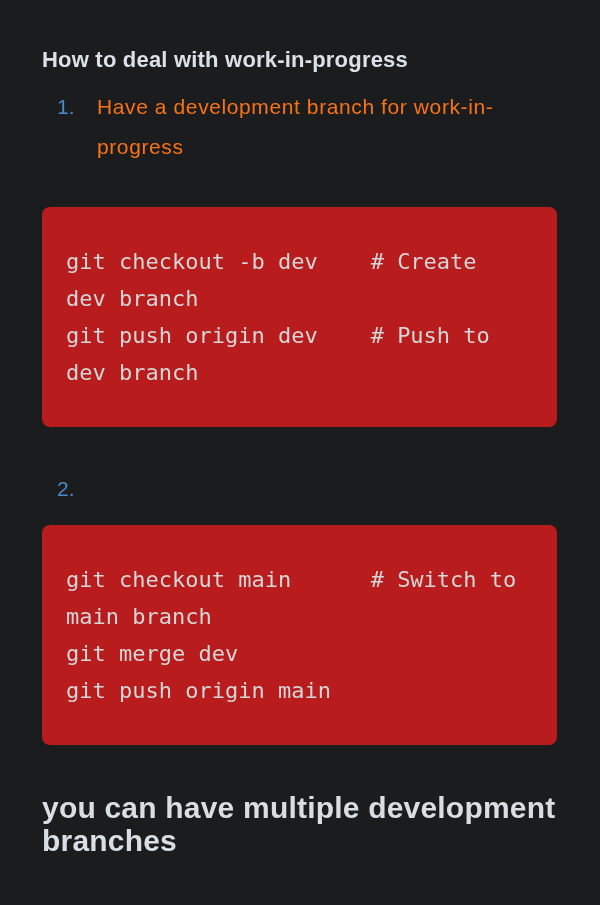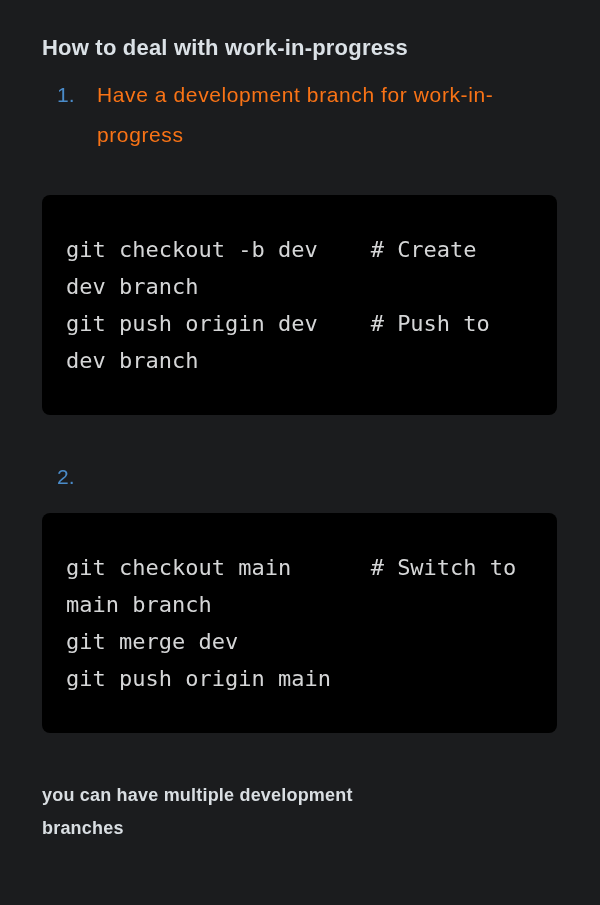--- a/index.html
+++ b/index.html
@@ -7,21 +7,21 @@
     padding: 0;
   }
   body {
     width: 600px;
     height: 905px;
     background: #1b1c1e;
     font-family: "Liberation Sans", sans-serif;
     overflow: hidden;
   }
   .article {
-    padding: 35px 43px 0 42px;
+    padding: 47px 43px 0 42px;
     box-sizing: border-box;
   }
   .heading {
     margin: 0;
     font-size: 22px;
     line-height: 26px;
     font-weight: 700;
     letter-spacing: 0.2px;
     color: #dbe1e6;
   }
@@ -43,35 +43,35 @@
     font-size: 21px;
     line-height: 40px;
     letter-spacing: 0.6px;
     color: #f97316;
     white-space: pre-wrap;
   }
   .code {
     box-sizing: border-box;
     width: 515px;
     margin: 0;
-    background: #000000;
+    background: #b91c1c;
     border-radius: 8px;
     padding: 36px 24px;
     font-family: "DejaVu Sans Mono", monospace;
     font-size: 22px;
     line-height: 37px;
     color: #d5d6d7;
     white-space: pre;
     overflow: hidden;
   }
   .code-1 { margin-top: 40px; }
   .code-2 { margin-top: 16px; }
   .footer-note {
     margin: 46px 0 0 0;
-    font-size: 18px;
+    font-size: 30px;
     line-height: 33px;
     font-weight: 700;
     letter-spacing: 0.2px;
     color: #d9dee2;
     white-space: pre-wrap;
   }
 </style>
 </head>
 <body>
 

